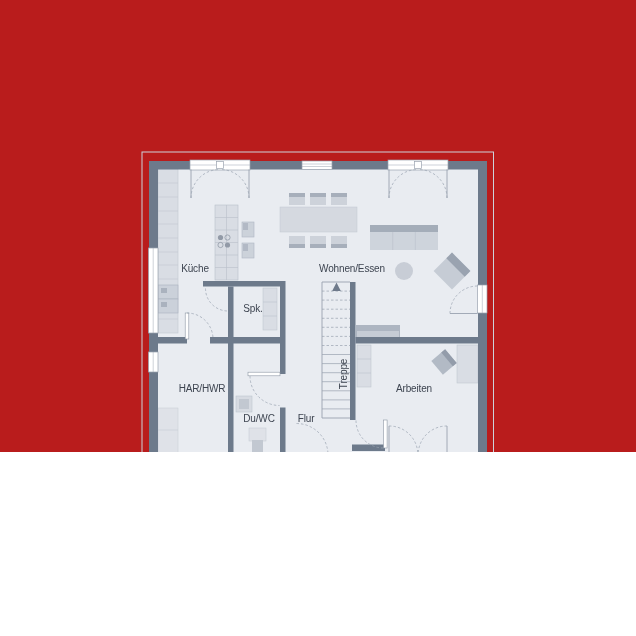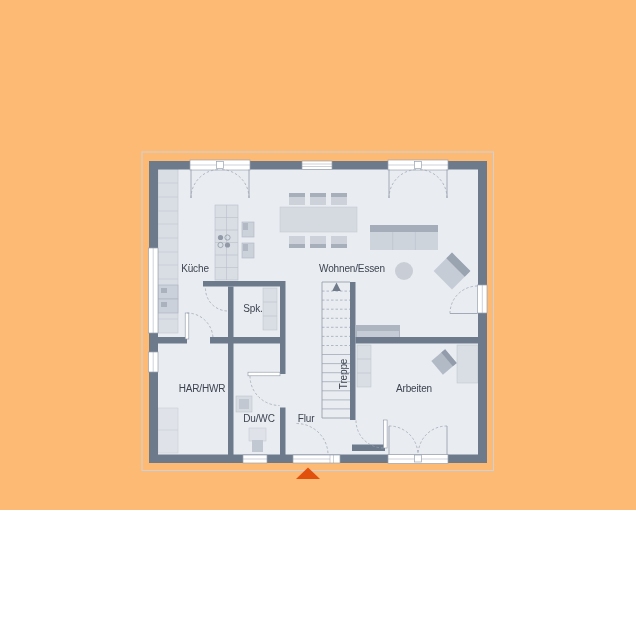--- a/index.html
+++ b/index.html
@@ -1,16 +1,16 @@
 <!DOCTYPE html>
 <html><head>
 <meta charset="utf-8">
 <style>
   html,body{margin:0;padding:0;background:#ffffff;}
-  .stage{position:relative;width:636px;height:510px;background:#fdba74;overflow:hidden;
+  .stage{position:relative;width:636px;height:452px;background:#b91c1c;overflow:hidden;
          font-family:"Liberation Sans", sans-serif;}
   svg text{font-family:"Liberation Sans", sans-serif;font-size:10px;fill:#3d4450;letter-spacing:-0.15px;}
   svg .vlabel{font-size:10px;}
 </style>
 </head>
 <body>
 
 <div class="stage">
 <svg width="636" height="636" viewBox="0 0 636 636">
 

